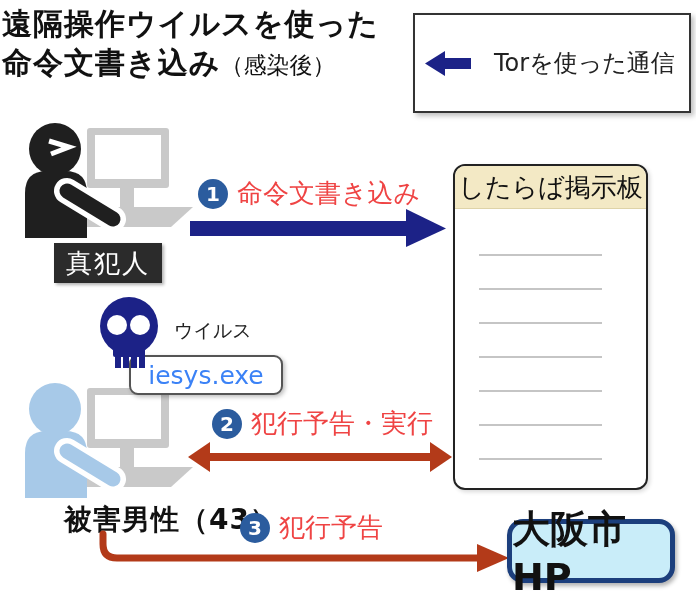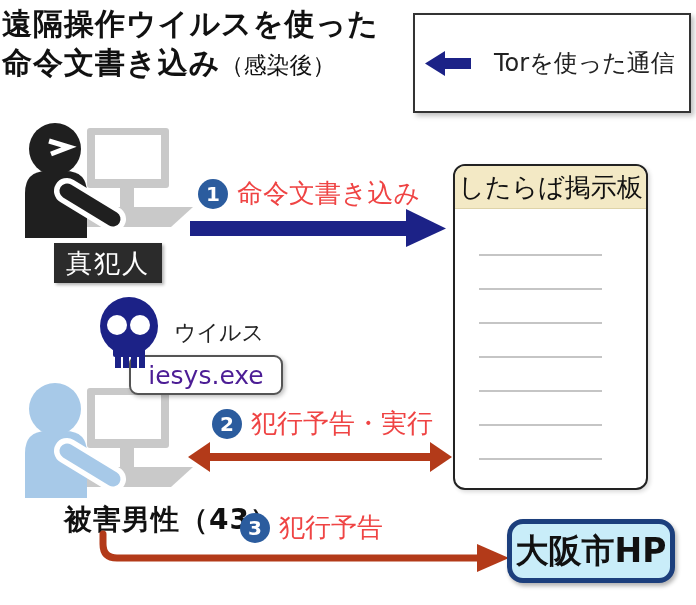--- a/index.html
+++ b/index.html
@@ -46,38 +46,38 @@
     box-shadow:2px 2px 4px rgba(0,0,0,.15);
   }
   .board-header{
     height:42px;background:#f3e9c5;display:flex;align-items:center;justify-content:center;
     font-size:26px;color:#111;border-bottom:1px solid #ded3a8;
   }
   .board-lines{position:absolute;top:88px;left:24px;right:44px;}
   .board-line{height:2px;background:#c5c5c5;margin-bottom:32px;}
 
   
-  .virus-label{left:174px;top:318px;font-size:22px;color:#222;}
+  .virus-label{left:174px;top:318px;font-size:19px;color:#222;}
   .iesys-box{
     left:129px;top:355px;width:154px;height:40px;background:#fff;
     border:2.5px solid #555;border-radius:9px;box-sizing:border-box;
-    display:flex;align-items:center;justify-content:center;font-size:25px;color:#4c1d95;
+    display:flex;align-items:center;justify-content:center;font-size:25px;color:#3b82f6;
     box-shadow:2px 2px 4px rgba(0,0,0,.25);z-index:5;
   }
   .skull{z-index:6;}
 
   
   .victim-label{left:64px;top:501px;font-size:28px;font-weight:bold;color:#111;letter-spacing:1px;}
 
   
   .osaka-box{
     left:507px;top:519px;width:168px;height:64px;background:#c9edf9;
     border:5px solid #1c3f7d;border-radius:16px;box-sizing:border-box;
     display:flex;align-items:center;justify-content:center;
-    font-size:33px;font-weight:bold;color:#111;
+    font-size:38px;font-weight:bold;color:#111;
     box-shadow:2px 3px 4px rgba(0,0,0,.3);
   }
 </style>
 </head>
 <body>
 
 <div class="canvas">
 
   <div class="abs title">
     <div>遠隔操作ウイルスを使った</div>

